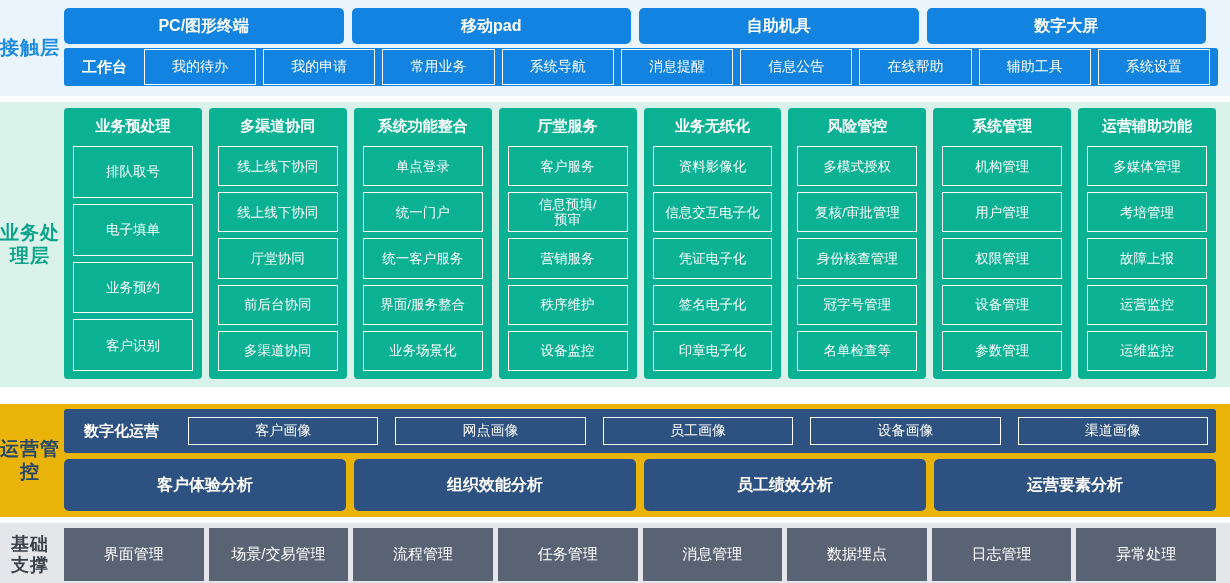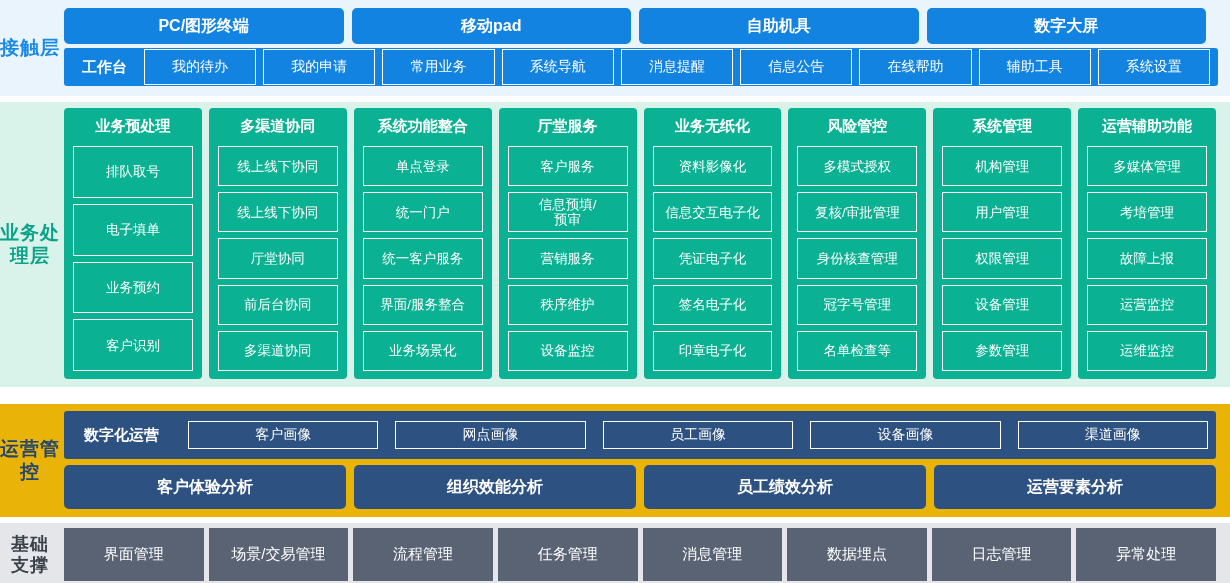--- a/index.html
+++ b/index.html
@@ -161,21 +161,21 @@
     justify-content: center;
     white-space: nowrap;
   }
   .l3-analyses { display: flex; gap: 8px; }
   .l3-analysis {
     flex: 1 1 0;
     background: #2d5180;
     color: #ffffff;
     font-size: 16px;
     font-weight: bold;
-    height: 44px;
+    height: 52px;
     border-radius: 5px;
     display: flex;
     align-items: center;
     justify-content: center;
   }
 
   
   .l4 { height: 64px; background: #e4e6e9; }
   .l4 .layer-label { color: #3a414a; font-size: 18px; }
   .l4-body {

